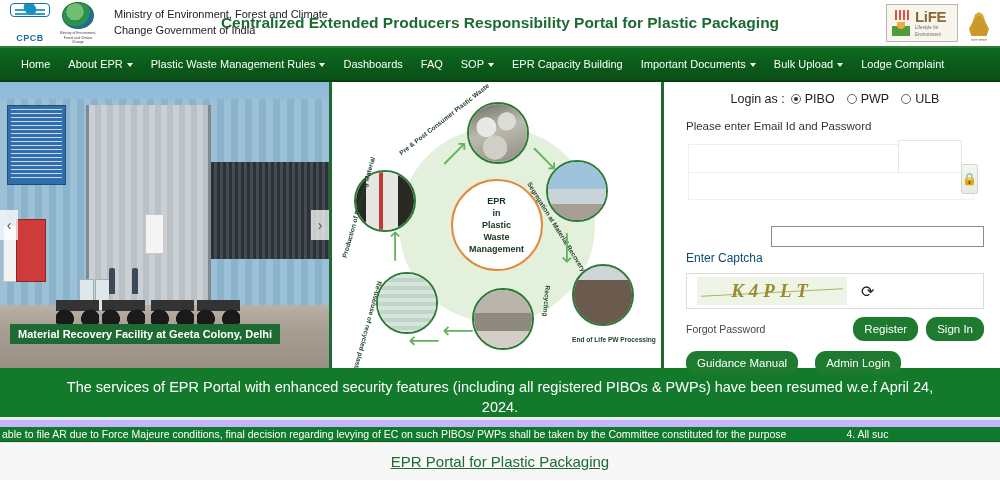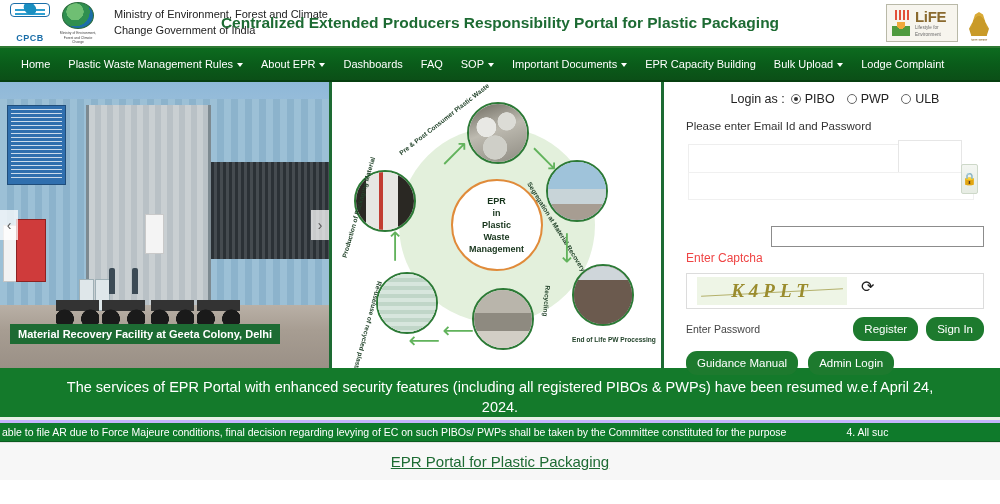--- a/index.html
+++ b/index.html
@@ -258,26 +258,26 @@
   .fb2{left:212px;top:2px;width:64px;height:40px;border-color:#e6e6e6;}
   .fb3{left:2px;top:34px;width:286px;height:28px;border-color:#f0f0f0;}
   .lock-btn {
     position:absolute; right:6px; top:26px; width:17px;height:30px;
     background: linear-gradient(180deg,#f3f6f1,#e6ece3);
     border:1px solid #cdd8c8; border-radius:2px;
     display:flex;align-items:center;justify-content:center;
   }
   .lock-glyph{ color:#1d8a3a; font-size:12px; line-height:1;}
   .captcha-row { display:flex; align-items:center; gap:8px; margin-bottom:8px;}
-  .captcha-label{ font-size:12px; color:#ef4444; white-space:nowrap;margin-top:43px;}
+  .captcha-label{ font-size:12px; color:#0c4a6e; white-space:nowrap;margin-top:43px;}
   .captcha-input{
     flex:1; height:21px; border:1px solid #8c8c8c; background:#fff;
   }
   .captcha-box {
-    display:flex; gap:14px;
+    display:flex; align-items:center; gap:14px;
     border:1px solid #dcdcdc; background:#fff; padding:3px 10px; height:36px;
     margin-bottom:8px;
   }
   .captcha-img {
     flex:0 0 auto; width:150px; height:28px;
     background:#eef5e6;
     display:flex; align-items:center; justify-content:center;
     position:relative; overflow:hidden;
   }
   .captcha-chars {
@@ -292,37 +292,37 @@
   }
   .refresh-icon{ font-size:16px; color:#222; cursor:pointer; }
   .links-row{ display:flex; align-items:center; margin-bottom:10px;}
   .forgot { font-size:10.5px; color:#444; cursor:pointer;}
   .btn {
     background:#1d7a2e; color:#fff; border:none; font-size:11.5px;
     padding:6px 11px; border-radius:11px; cursor:pointer;
     font-family:"Liberation Sans", sans-serif;
   }
   .btn-group-right{ margin-left:auto; display:flex; gap:8px;}
-  .bottom-btns{ display:flex; gap:10px;align-items:center;}
+  .bottom-btns{ display:flex; gap:17px;align-items:center;}
 
   
   .notice {
     background: #147a2b;
     color:#fff; text-align:center;
     font-size:14.5px; line-height:1.35;
     padding: 10px 48px;
     height: 52px;
     border-bottom: 3px solid #e8efe6;
   }
   
   .ticker {
     background:#0f7a2b; color:#fff;
     height:22px; display:flex; align-items:center;
     font-size:10.5px; white-space:nowrap; overflow:hidden;
-    border-top:3px solid #c4b5fd; border-bottom:1px solid #0a5c1f;
+    border-top:7px solid #c4b5fd; border-bottom:1px solid #0a5c1f;
   }
   .ticker-inner{ display:flex; gap:60px; padding-left:2px;}
   
   .foot {
     background:#f7f7f7; height:38px;
     display:flex; align-items:center; justify-content:center;
     border-top:1px solid #e2e2e2;
   }
   .foot-link {
     font-size:15px; color:#1d6b33; text-decoration:underline; cursor:pointer;text-align:right;
@@ -368,43 +368,43 @@
       <div class="emblem-bottom">भारत सरकार</div>
     </div>
   </div>
 </div>
 
 <div class="nav" id="nav">
     <div class="nav-item">
       <span>Home</span>
     </div>
     <div class="nav-item">
+      <span>About EPR</span>
+      <span class="caret"></span>
+    </div>
+    <div class="nav-item">
       <span>Plastic Waste Management Rules</span>
       <span class="caret"></span>
     </div>
     <div class="nav-item">
-      <span>About EPR</span>
-      <span class="caret"></span>
-    </div>
-    <div class="nav-item">
       <span>Dashboards</span>
     </div>
     <div class="nav-item">
       <span>FAQ</span>
     </div>
     <div class="nav-item">
       <span>SOP</span>
       <span class="caret"></span>
     </div>
     <div class="nav-item">
+      <span>EPR Capacity Building</span>
+    </div>
+    <div class="nav-item">
       <span>Important Documents</span>
       <span class="caret"></span>
-    </div>
-    <div class="nav-item">
-      <span>EPR Capacity Building</span>
     </div>
     <div class="nav-item">
       <span>Bulk Upload</span>
       <span class="caret"></span>
     </div>
     <div class="nav-item">
       <span>Lodge Complaint</span>
     </div>
   </div>
 
@@ -533,21 +533,21 @@
     </div>
 
     <div class="captcha-box">
       <div class="captcha-img">
         <span class="captcha-chars">K4PLT</span>
       </div>
       <span class="refresh-icon">⟳</span>
     </div>
 
     <div class="links-row">
-      <span class="forgot">Enter Password</span>
+      <span class="forgot">Forgot Password</span>
       <span class="btn-group-right">
         <button class="btn">Register</button>
         <button class="btn">Sign In</button>
       </span>
     </div>
 
     <div class="bottom-btns">
       <button class="btn">Guidance Manual</button>
       <button class="btn">Admin Login</button>
     </div>

